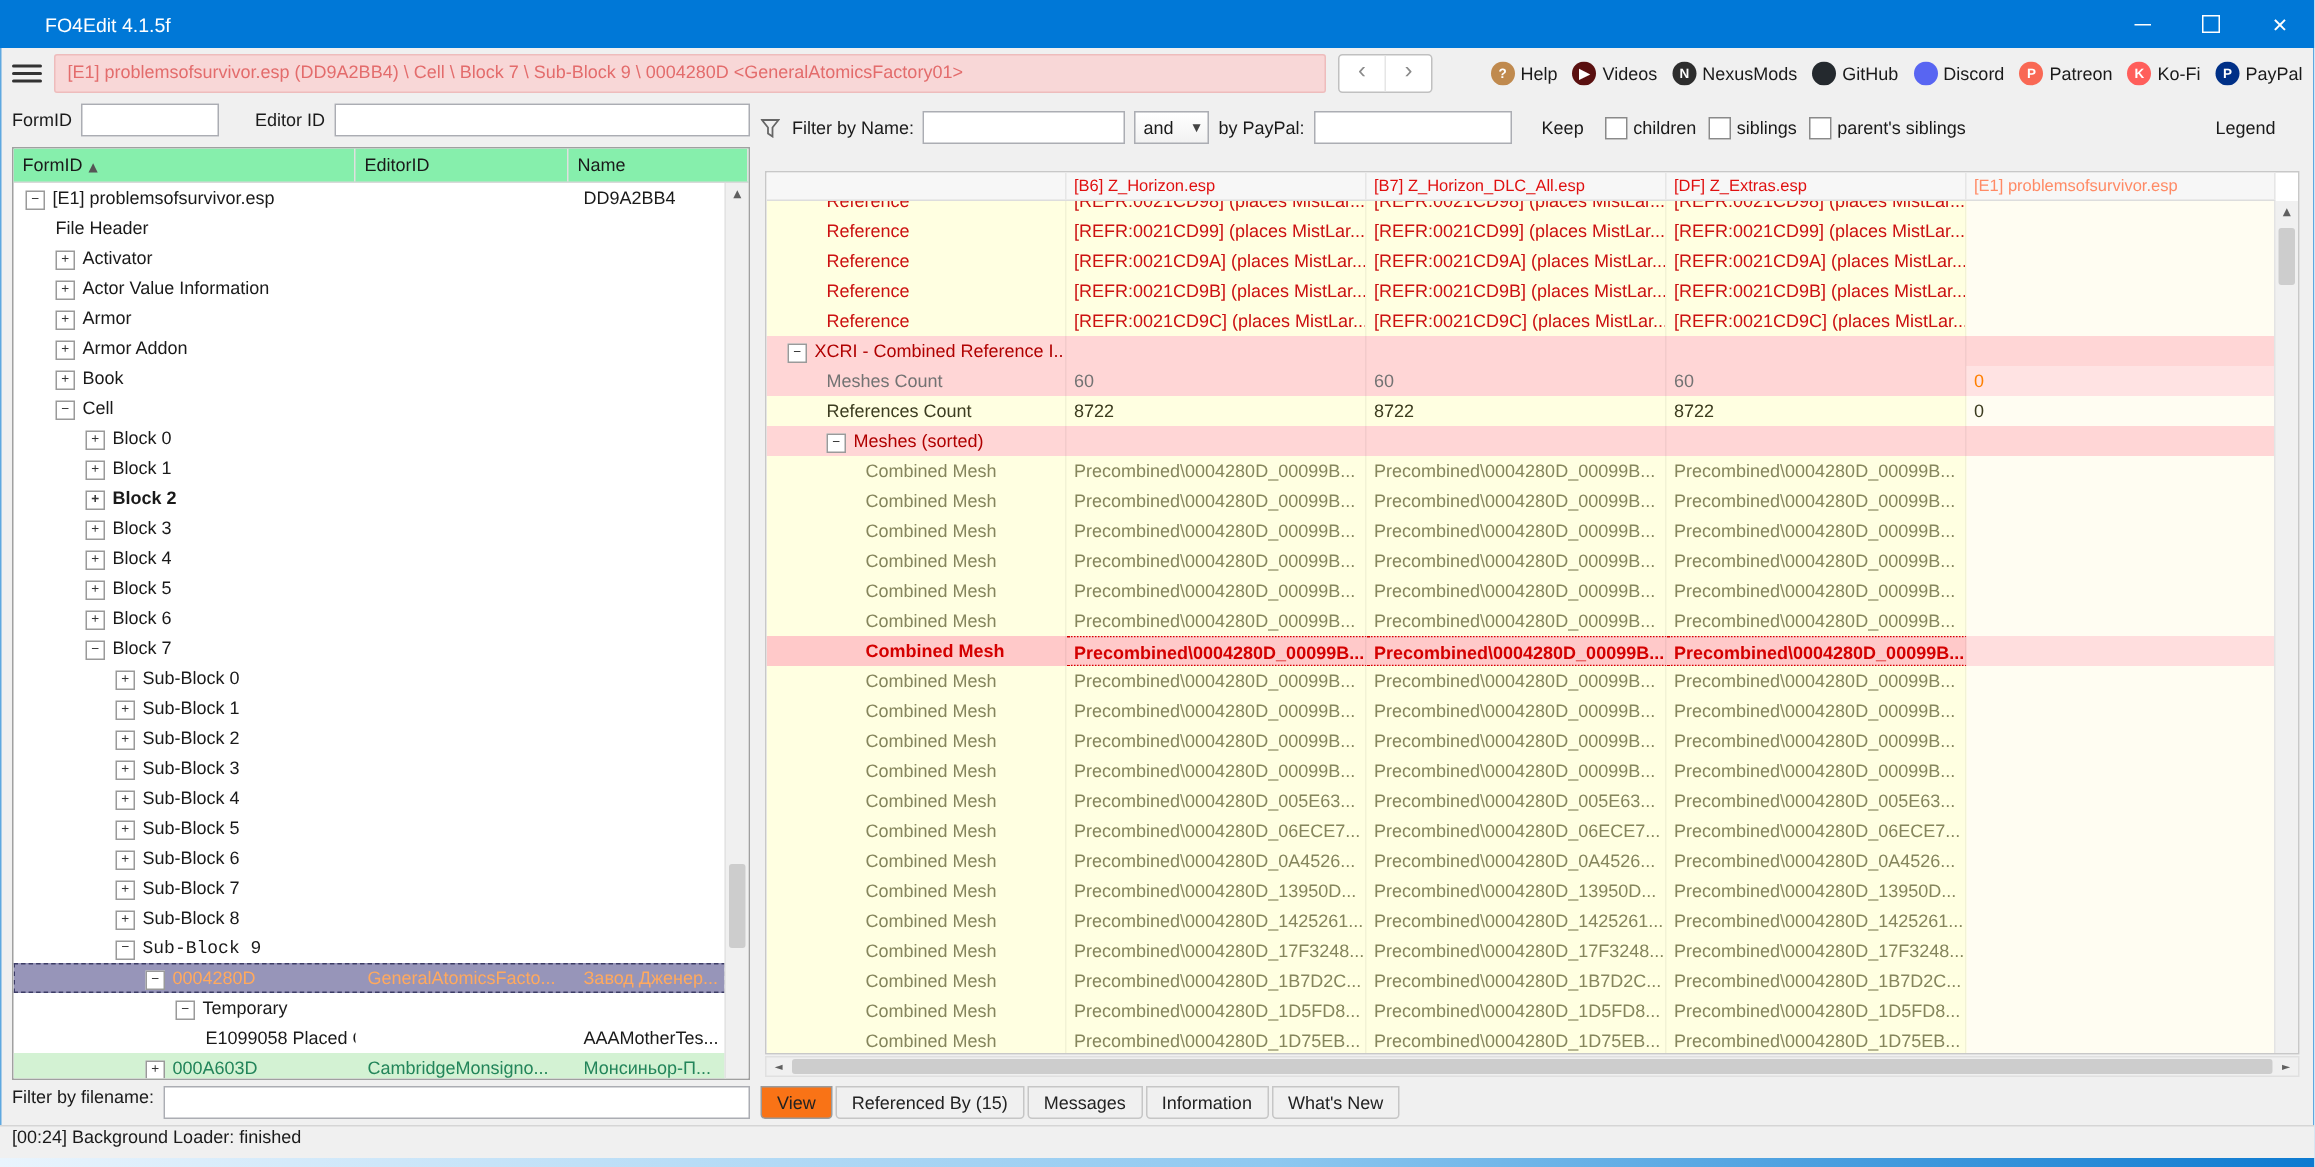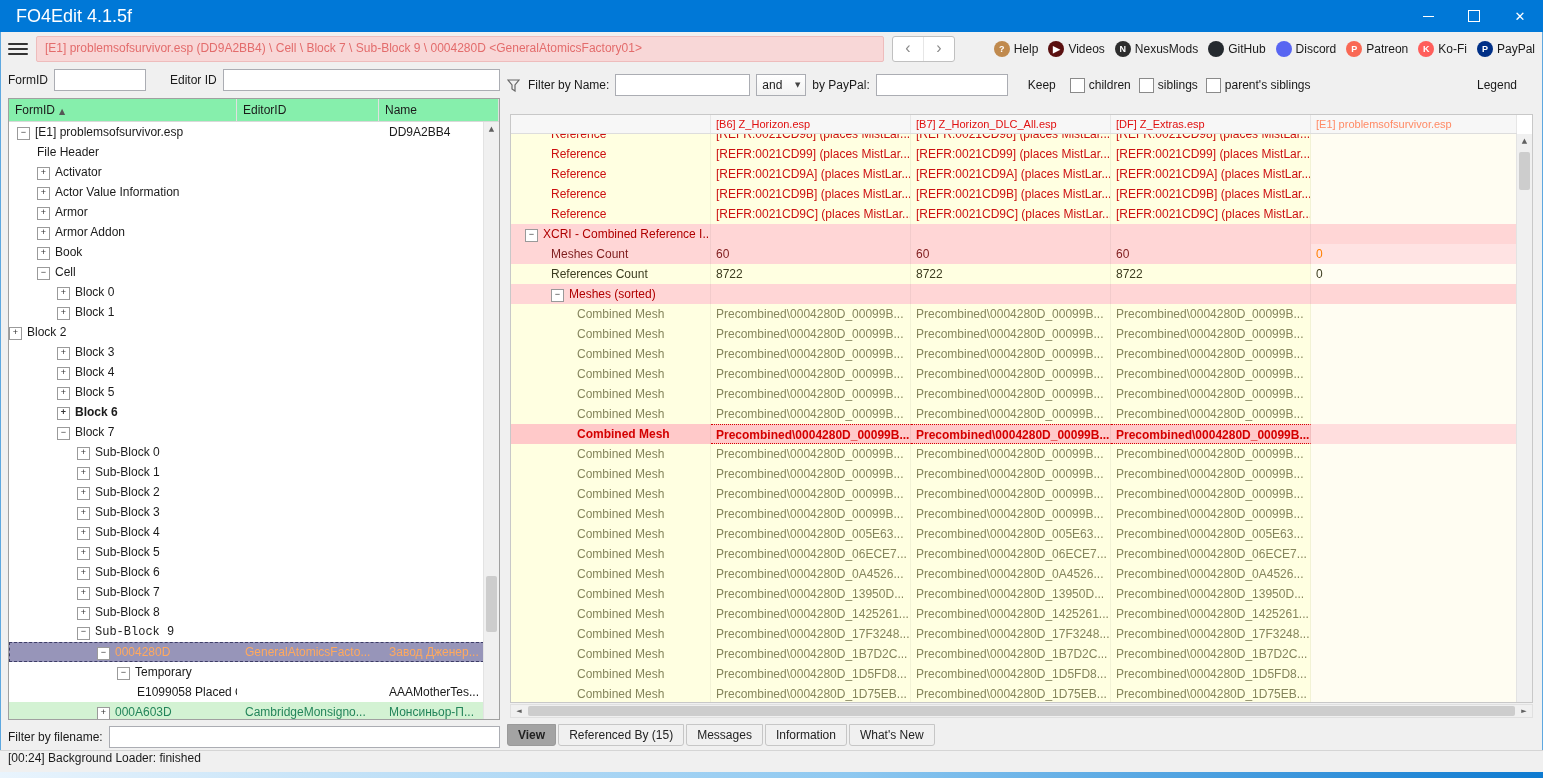--- a/index.html
+++ b/index.html
@@ -1,20 +1,20 @@
 <!DOCTYPE html>
 <html><head>
 <meta charset="utf-8">
 <style>
   html,body{margin:0;padding:0;}
   .window{position:relative;width:1543px;height:778px;background:#f0f0f0;font-family:"Liberation Sans",sans-serif;font-size:12px;color:#1a1a1a;overflow:hidden;box-shadow:inset 0 0 0 1px #5ea8e0;}
 
   
   .titlebar{position:absolute;top:0;left:0;right:0;height:32px;background:#0078d7;color:#fff;display:flex;align-items:center;}
-  .title-text{margin-left:16px;font-size:18px;text-align:right;}
+  .title-text{margin-left:30px;font-size:13px;text-align:right;}
   .win-controls{margin-left:auto;display:flex;height:100%;}
   .win-btn{width:46px;height:100%;display:flex;align-items:center;justify-content:center;color:#fff;font-size:13px;cursor:pointer;}
   .min-glyph{width:11px;height:1px;background:#fff;display:block}
   .max-glyph{width:10px;height:10px;border:1px solid #fff;display:block}
 
   
   .toolbar{position:absolute;top:32px;left:0;right:0;height:34px;display:flex;align-items:center;padding:0 8px;gap:8px;}
   .hamburger{width:20px;display:flex;flex-direction:column;gap:3px;cursor:pointer;flex:none}
   .hamburger span{height:2px;background:#333;border-radius:1px}
   .breadcrumb{flex:none;width:830px;height:24px;line-height:22px;background:#f8d7d7;border:1px solid #eebcbc;color:#e36c6c;padding:0 8px;overflow:hidden;white-space:nowrap;border-radius:2px;}
@@ -42,21 +42,21 @@
   .tc{overflow:hidden;box-sizing:border-box}
   .tc1{width:228px;flex:none}.tc2{width:142px;flex:none;padding-left:8px}.tc3{flex:1;padding-left:10px}
   .expander{display:inline-block;width:11px;height:11px;border:1px solid #9a9a9a;background:#fff;color:#333;font-size:9px;line-height:9px;text-align:center;margin-right:5px;vertical-align:1px;cursor:pointer}
   .tree-row.selected{background:#9795b9;outline:1px dashed #3c3c66;outline-offset:-1px;color:#ffa95e}
   .tree-row.selected .expander{color:#333}
   .tree-row.highlight-green{background:#d3f2d3;color:#23855a}
   .tree-vscroll{position:absolute;top:23px;right:0;bottom:0;width:15px;background:#f0f0f0;border-left:1px solid #e3e3e3}
   .scroll-arrow{height:14px;text-align:center;font-family:"DejaVu Sans",sans-serif;font-size:7px;color:#606060;line-height:14px;cursor:pointer}
   .vthumb{position:absolute;left:2px;right:2px;background:#cdcdcd;border-radius:2px;cursor:pointer}
   .tree-vscroll .vthumb{top:76%;height:56px}
-  .filterfile-row{position:absolute;left:0;right:0;bottom:0;height:26px;display:flex;align-items:center;gap:6px;}
+  .filterfile-row{position:absolute;left:0;right:0;bottom:0;height:26px;display:flex;gap:6px;}
   #filterfile-input{flex:1}
 
   
   .right-panel{position:absolute;top:66px;left:505px;right:8px;bottom:28px;}
   .filterbar{position:absolute;top:6px;left:2px;right:0;height:26px;display:flex;align-items:center;gap:6px;}
   .funnel-icon{flex:none;margin-right:2px}
   #name-input{width:135px}
   .select{width:50px;height:22px;border:1px solid #abadb3;background:linear-gradient(#fff,#f2f2f2);display:flex;align-items:center;justify-content:space-between;padding:0 5px;box-sizing:border-box;cursor:pointer}
   .select .arrow{font-family:"DejaVu Sans",sans-serif;font-size:7px;color:#444}
   #value-input{width:132px}
@@ -75,40 +75,40 @@
   .cell{overflow:hidden;padding:0 5px;border-right:1px solid rgba(0,0,0,0.05);box-sizing:border-box}
   .col-label{width:200px;flex:none}
   .col-v{width:200px;flex:none}
   .col-e1{flex:1}
   .trow.ref{background:#ffffe1}
   .trow.ref .col-label,.trow.ref .col-v{color:#cc1010}
   .trow.ref .col-e1{background:#fffdf2;color:#cc1010}
   .trow.section{background:#ffd6d6}
   .trow.section .col-label{color:#b00000}
   .trow.count-pink{background:#ffd6d6}
-  .trow.count-pink .col-label,.trow.count-pink .col-v{color:#7f1d1d}
+  .trow.count-pink .col-label,.trow.count-pink .col-v{color:#737373}
   .trow.count-pink .col-e1{background:#ffe3e3;color:#ff8000}
   .trow.count-yellow{background:#ffffe1;color:#3c3c20}
   .trow.count-yellow .col-e1{background:#fffdf2}
   .trow.mesh{background:#ffffe1}
   .trow.mesh .col-label,.trow.mesh .col-v{color:#85855c}
   .trow.mesh .col-e1{background:#fffdf2}
   .trow.mesh-hl{background:#ffc9c9}
   .trow.mesh-hl .col-label,.trow.mesh-hl .col-v{color:#d40000;font-weight:bold}
   .trow.mesh-hl .col-v{border-top:1px dotted #d40000;border-bottom:1px dotted #d40000}
   .trow.mesh-hl .col-e1{background:#ffdede}
   .table-vscroll{position:absolute;top:19px;right:0;bottom:0;width:15px;background:#f0f0f0;border-left:1px solid #e3e3e3}
   .table-vscroll .vthumb{top:18px;height:38px}
   .hscroll{position:absolute;left:5px;right:2px;top:638px;height:14px;background:#f0f0f0;border:1px solid #e0e0e0;display:flex;align-items:center;box-sizing:border-box}
   .hscroll .harrow{width:16px;text-align:center;font-family:"DejaVu Sans",sans-serif;font-size:7px;color:#606060;cursor:pointer;flex:none}
   .hthumb{flex:1;height:10px;margin:0 1px;background:#cdcdcd;border-radius:2px;cursor:pointer}
 
   .tabbar{position:absolute;left:2px;bottom:2px;height:24px;display:flex;gap:2px;align-items:flex-start}
   .tab{padding:3px 10px;color:#222;background:#f0f0f0;border:1px solid #c6c6c6;border-radius:0 0 3px 3px;cursor:pointer}
-  .tab.active{background:#a3a3a3;border-color:#9a9a9a;font-weight:bold}
+  .tab.active{background:#f97316;border-color:#9a9a9a;font-weight:normal}
 
   
   .statusbar{position:absolute;left:0;right:0;bottom:6px;height:22px;background:#f0f0f0;border-top:1px solid #d5d5d5;display:flex;align-items:flex-start;padding-left:8px;box-sizing:border-box}
   .bottom-strip{position:absolute;left:0;right:0;bottom:0;height:6px;background:linear-gradient(90deg,#e9f4fd 0%,#8ec8f0 55%,#0d7ad0 100%)}
 </style>
 </head>
 <body>
 
 <div class="window">
 
@@ -231,41 +231,41 @@
             <div class="tc tc1" style="padding-left: 48px;"><span class="expander">+</span><span class="lbl">Block 0</span></div>
             <div class="tc tc2"></div>
             <div class="tc tc3"></div>
           </div>
           <div class="tree-row">
             <div class="tc tc1" style="padding-left: 48px;"><span class="expander">+</span><span class="lbl">Block 1</span></div>
             <div class="tc tc2"></div>
             <div class="tc tc3"></div>
           </div>
           <div class="tree-row">
-            <div class="tc tc1" style=""><span class="expander">+</span><span class="lbl">Block 2</span></div>
+            <div class="tc tc1" style="padding-left: 48px; font-weight: bold;"><span class="expander">+</span><span class="lbl">Block 2</span></div>
             <div class="tc tc2"></div>
             <div class="tc tc3"></div>
           </div>
           <div class="tree-row">
             <div class="tc tc1" style="padding-left: 48px;"><span class="expander">+</span><span class="lbl">Block 3</span></div>
             <div class="tc tc2"></div>
             <div class="tc tc3"></div>
           </div>
           <div class="tree-row">
             <div class="tc tc1" style="padding-left: 48px;"><span class="expander">+</span><span class="lbl">Block 4</span></div>
             <div class="tc tc2"></div>
             <div class="tc tc3"></div>
           </div>
           <div class="tree-row">
             <div class="tc tc1" style="padding-left: 48px;"><span class="expander">+</span><span class="lbl">Block 5</span></div>
             <div class="tc tc2"></div>
             <div class="tc tc3"></div>
           </div>
           <div class="tree-row">
-            <div class="tc tc1" style="padding-left: 48px; font-weight: bold;"><span class="expander">+</span><span class="lbl">Block 6</span></div>
+            <div class="tc tc1" style="padding-left: 48px;"><span class="expander">+</span><span class="lbl">Block 6</span></div>
             <div class="tc tc2"></div>
             <div class="tc tc3"></div>
           </div>
           <div class="tree-row">
             <div class="tc tc1" style="padding-left: 48px;"><span class="expander">−</span><span class="lbl">Block 7</span></div>
             <div class="tc tc2"></div>
             <div class="tc tc3"></div>
           </div>
           <div class="tree-row">
             <div class="tc tc1" style="padding-left: 68px;"><span class="expander">+</span><span class="lbl">Sub-Block 0</span></div>

